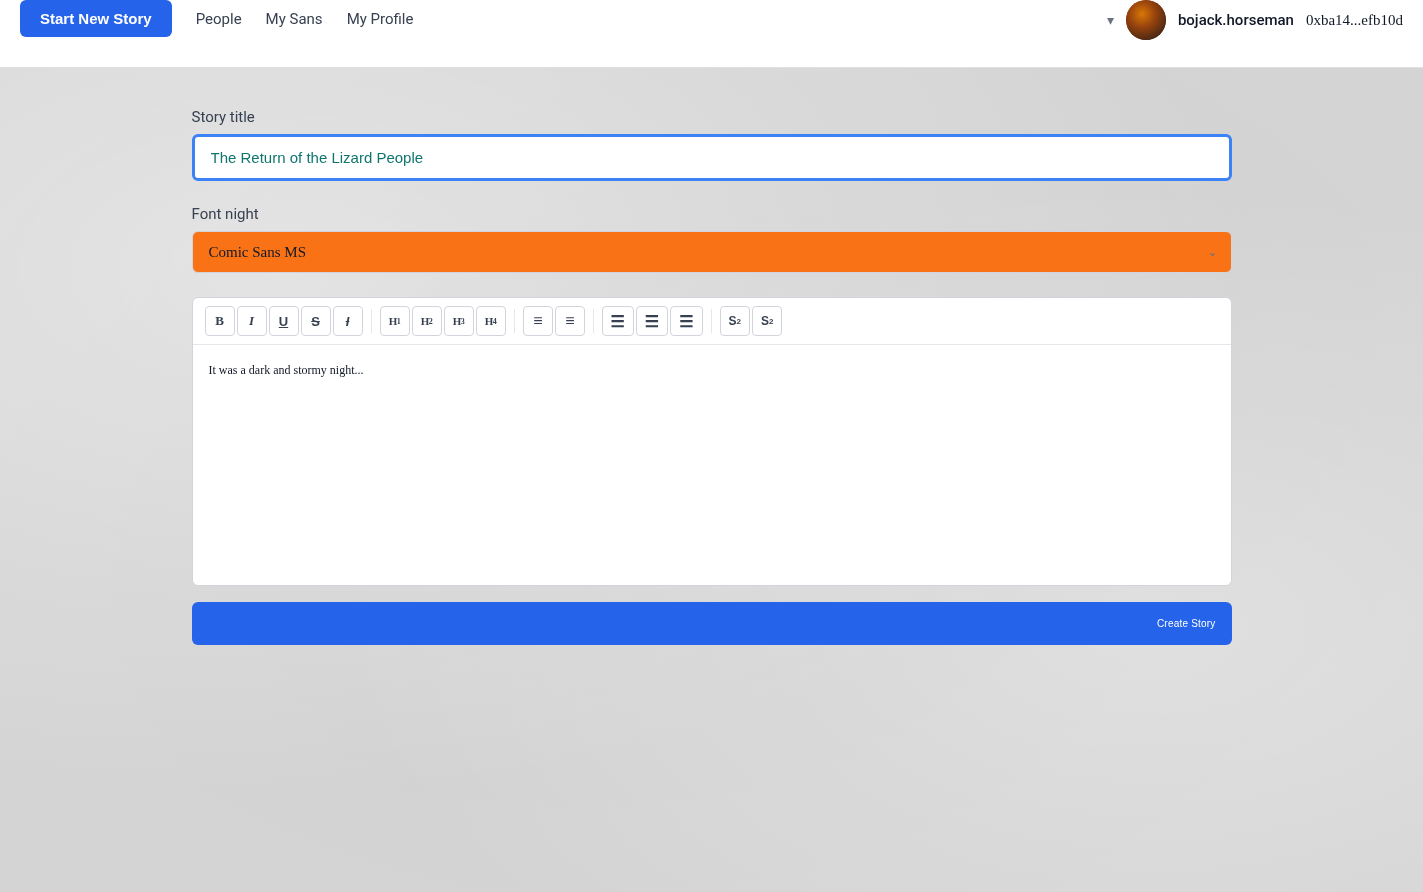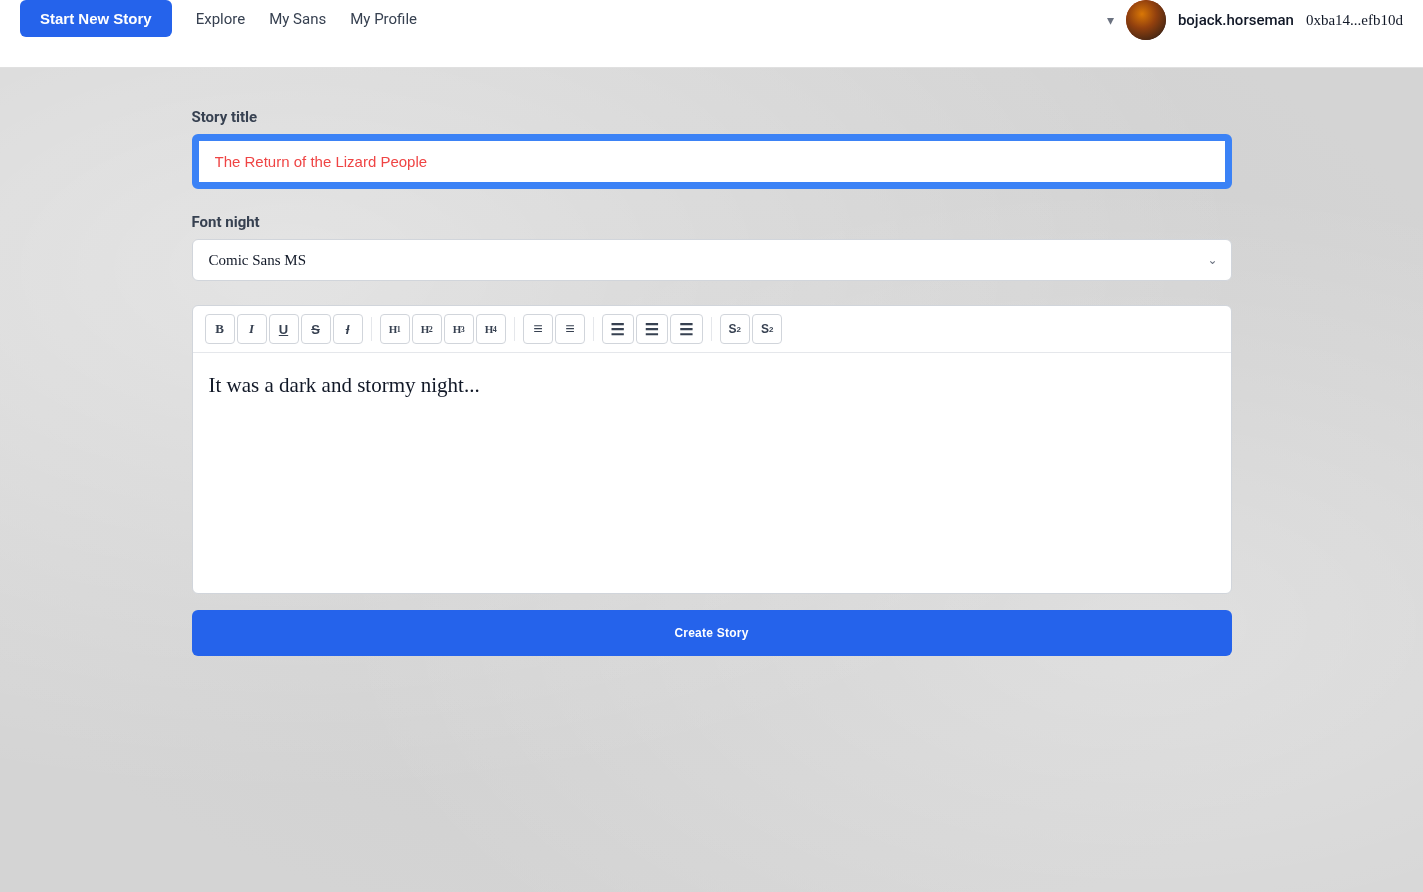--- a/index.html
+++ b/index.html
@@ -105,49 +105,49 @@
     }
 
     
     .form-section {
       margin-bottom: 24px;
     }
 
     .form-label {
       display: block;
       font-size: 15px;
-      font-weight: 700;
+      font-weight: 400;
       color: #374151;
       margin-bottom: 8px;
     }
 
     .form-input {
       width: 100%;
-      border: 7px solid #3b82f6;
+      border: 3px solid #3b82f6;
       border-radius: 6px;
       padding: 12px 16px;
       font-size: 15px;
-      color: #ef4444;
+      color: #0f766e;
       background: #fff;
       outline: none;
     }
 
     
     .font-select-wrapper {
       position: relative;
     }
 
     .font-select {
       width: 100%;
       border: 1px solid #d1d5db;
       border-radius: 6px;
       padding: 12px 40px 12px 16px;
       font-size: 15px;
       color: #111827;
-      background: #ffffff;
+      background: #f97316;
       appearance: none;
       -webkit-appearance: none;
       cursor: pointer;
       outline: none;
       font-family: 'Comic Sans MS', cursive;
     }
 
     .select-chevron {
       position: absolute;
       right: 14px;
@@ -210,55 +210,56 @@
     .toolbar-btn.strikethrough { text-decoration: line-through; }
     .toolbar-btn.italic-strike { font-style: italic; text-decoration: line-through; }
 
     .toolbar-btn sup { font-size: 8px; vertical-align: super; }
     .toolbar-btn sub { font-size: 8px; vertical-align: sub; }
 
     .editor-body {
       min-height: 240px;
       padding: 16px;
       font-family: 'Comic Sans MS', cursive;
-      font-size: 21px;
+      font-size: 12px;
       color: #111827;
       outline: none;
       line-height: 1.6;
     }
 
     
     .btn-create-story {
       width: 100%;
       background: #2563eb;
       color: #fff;
       border: none;
       border-radius: 6px;
       padding: 16px;
-      font-size: 12px;
-      font-weight: 700;
+      font-size: 10px;
+      font-weight: 400;
       cursor: pointer;
       margin-top: 16px;
       letter-spacing: 0.02em;
+      text-align: right;
     }
 
     
     .h-btn {
       font-family: serif;
       font-size: 11px;
       letter-spacing: -0.5px;
     }
   </style>
 </head>
 <body>
 
 <nav class="navbar">
   <div class="navbar-left">
     <button class="btn-start-new-story">Start New Story</button>
-    <a class="nav-link">Explore</a>
+    <a class="nav-link">People</a>
     <a class="nav-link">My Sans</a>
     <a class="nav-link">My Profile</a>
   </div>
   <div class="navbar-right">
     <span class="chevron-down">▾</span>
     <div class="avatar">
       <div class="avatar-inner"></div>
     </div>
     <span class="username">bojack.horseman</span>
     <span class="wallet-addr">0xba14...efb10d</span>

